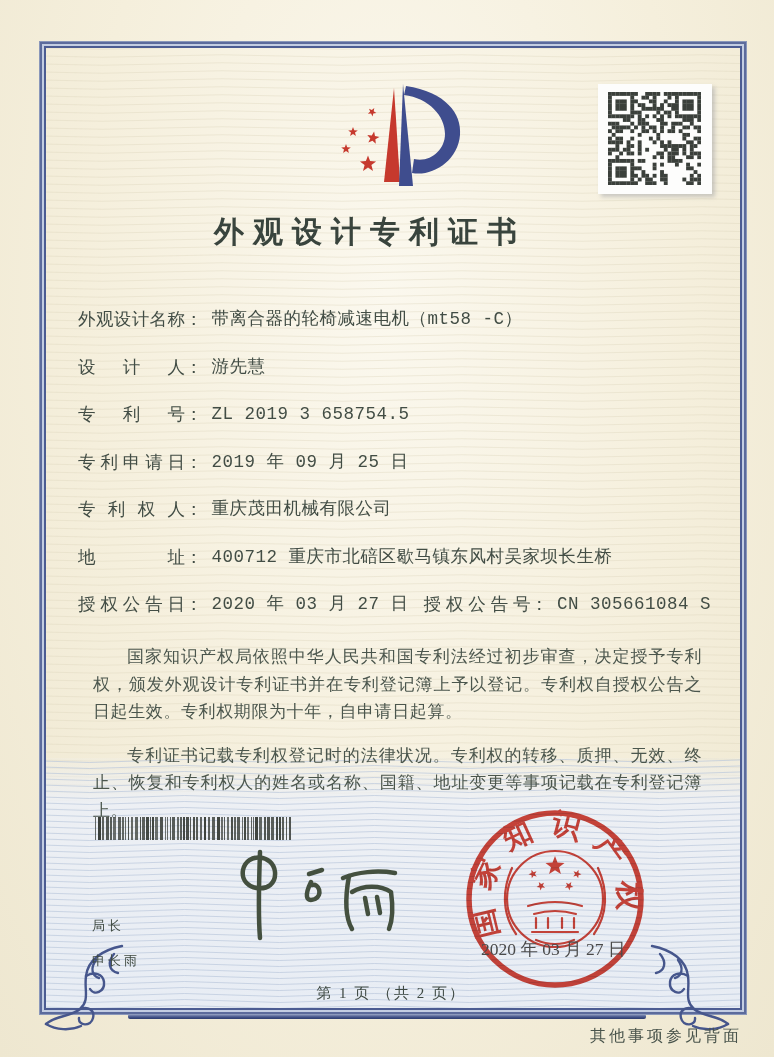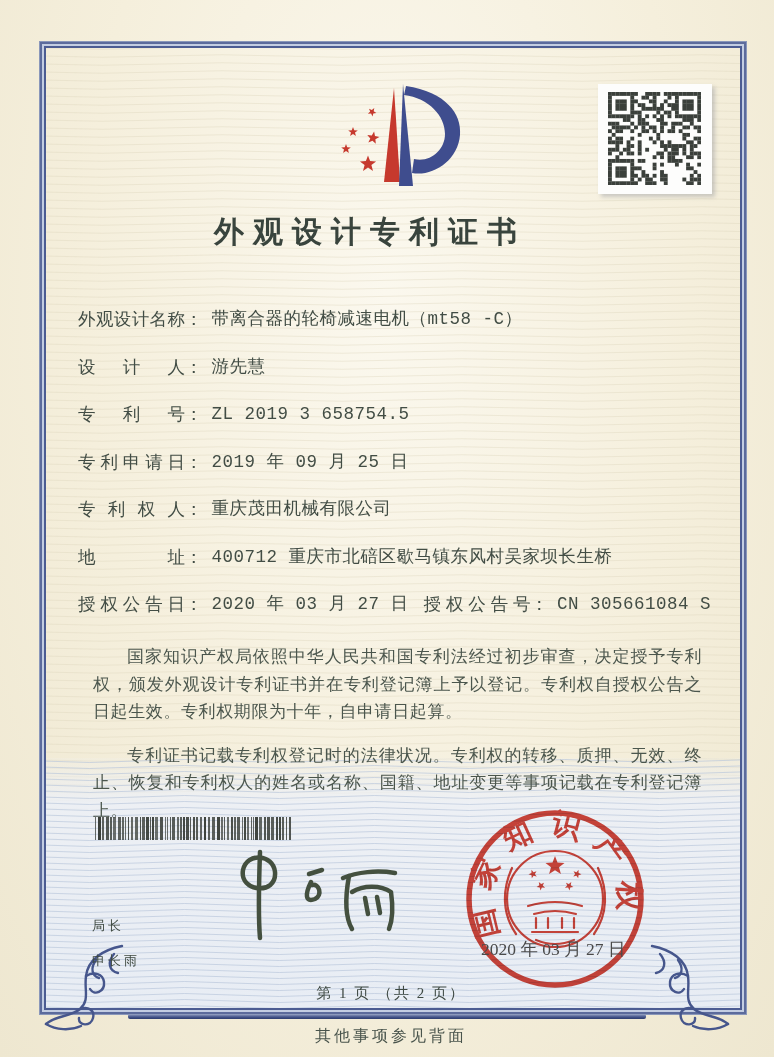--- a/index.html
+++ b/index.html
@@ -52,21 +52,21 @@
   .body-text{position:absolute;left:77px;top:627px;width:641px;font-size:17px;line-height:27.5px;
     text-align:justify;color:#4b564d;letter-spacing:.6px;}
   .body-text p{margin:16px;text-indent:2em;}
   
   .barcode{position:absolute;left:95px;top:817px;}
   .director{position:absolute;left:92px;top:864px;font-size:13px;line-height:35px;letter-spacing:3px;color:#3e4940;margin-top:44px;}
   .signature{position:absolute;left:205px;top:840px;width:210px;height:105px;}
   .seal{position:absolute;left:462px;top:806px;width:186px;height:186px;mix-blend-mode:multiply;opacity:.95;}
   .seal-date{position:absolute;left:481px;top:937px;font-size:17.5px;color:#4a4a4a;}
   .page-no{position:absolute;left:40px;width:702px;top:984px;text-align:center;font-size:15px;letter-spacing:2px;color:#3f4a44;}
-  .back-note{position:absolute;left:40px;width:702px;top:1026px;text-align:center;font-size:16px;letter-spacing:3px;color:#49544c;}
+  .back-note{position:absolute;left:40px;width:702px;top:1026px;text-align:right;font-size:16px;letter-spacing:3px;color:#49544c;}
 </style>
 </head>
 <body>
 
 <div class="page">
 
   <svg id="waves-top" class="waves" width="699" height="966">
       <path d="M0,4.0 q60,2.5 120,0 t120,0 t120,0 t120,0 t120,0 t120,0 M0,12.0 q60,2.5 120,0 t120,0 t120,0 t120,0 t120,0 t120,0 M0,20.0 q60,2.5 120,0 t120,0 t120,0 t120,0 t120,0 t120,0 M0,28.0 q60,2.5 120,0 t120,0 t120,0 t120,0 t120,0 t120,0 M0,36.0 q60,2.5 120,0 t120,0 t120,0 t120,0 t120,0 t120,0 M0,44.0 q60,2.5 120,0 t120,0 t120,0 t120,0 t120,0 t120,0 M0,52.0 q60,2.5 120,0 t120,0 t120,0 t120,0 t120,0 t120,0 M0,60.0 q60,2.5 120,0 t120,0 t120,0 t120,0 t120,0 t120,0 M0,68.0 q60,2.5 120,0 t120,0 t120,0 t120,0 t120,0 t120,0 M0,76.0 q60,2.5 120,0 t120,0 t120,0 t120,0 t120,0 t120,0 M0,84.0 q60,2.5 120,0 t120,0 t120,0 t120,0 t120,0 t120,0 M0,92.0 q60,2.5 120,0 t120,0 t120,0 t120,0 t120,0 t120,0 M0,100.0 q60,2.5 120,0 t120,0 t120,0 t120,0 t120,0 t120,0 M0,108.0 q60,2.5 120,0 t120,0 t120,0 t120,0 t120,0 t120,0 M0,116.0 q60,2.5 120,0 t120,0 t120,0 t120,0 t120,0 t120,0 M0,124.0 q60,2.5 120,0 t120,0 t120,0 t120,0 t120,0 t120,0 M0,132.0 q60,2.5 120,0 t120,0 t120,0 t120,0 t120,0 t120,0 M0,140.0 q60,2.5 120,0 t120,0 t120,0 t120,0 t120,0 t120,0 M0,148.0 q60,2.5 120,0 t120,0 t120,0 t120,0 t120,0 t120,0 M0,156.0 q60,2.5 120,0 t120,0 t120,0 t120,0 t120,0 t120,0 M0,164.0 q60,2.5 120,0 t120,0 t120,0 t120,0 t120,0 t120,0 M0,172.0 q60,2.5 120,0 t120,0 t120,0 t120,0 t120,0 t120,0 M0,180.0 q60,2.5 120,0 t120,0 t120,0 t120,0 t120,0 t120,0 M0,188.0 q60,2.5 120,0 t120,0 t120,0 t120,0 t120,0 t120,0 M0,196.0 q60,2.5 120,0 t120,0 t120,0 t120,0 t120,0 t120,0 M0,204.0 q60,2.5 120,0 t120,0 t120,0 t120,0 t120,0 t120,0 M0,212.0 q60,2.5 120,0 t120,0 t120,0 t120,0 t120,0 t120,0 M0,220.0 q60,2.5 120,0 t120,0 t120,0 t120,0 t120,0 t120,0 M0,228.0 q60,2.5 120,0 t120,0 t120,0 t120,0 t120,0 t120,0 M0,236.0 q60,2.5 120,0 t120,0 t120,0 t120,0 t120,0 t120,0 M0,244.0 q60,2.5 120,0 t120,0 t120,0 t120,0 t120,0 t120,0 M0,252.0 q60,2.5 120,0 t120,0 t120,0 t120,0 t120,0 t120,0 M0,260.0 q60,2.5 120,0 t120,0 t120,0 t120,0 t120,0 t120,0 M0,268.0 q60,2.5 120,0 t120,0 t120,0 t120,0 t120,0 t120,0 M0,276.0 q60,2.5 120,0 t120,0 t120,0 t120,0 t120,0 t120,0 M0,284.0 q60,2.5 120,0 t120,0 t120,0 t120,0 t120,0 t120,0 M0,292.0 q60,2.5 120,0 t120,0 t120,0 t120,0 t120,0 t120,0 M0,300.0 q60,2.5 120,0 t120,0 t120,0 t120,0 t120,0 t120,0 M0,308.0 q60,2.5 120,0 t120,0 t120,0 t120,0 t120,0 t120,0 M0,316.0 q60,2.5 120,0 t120,0 t120,0 t120,0 t120,0 t120,0 M0,324.0 q60,2.5 120,0 t120,0 t120,0 t120,0 t120,0 t120,0 M0,332.0 q60,2.5 120,0 t120,0 t120,0 t120,0 t120,0 t120,0 M0,340.0 q60,2.5 120,0 t120,0 t120,0 t120,0 t120,0 t120,0 M0,348.0 q60,2.5 120,0 t120,0 t120,0 t120,0 t120,0 t120,0 M0,356.0 q60,2.5 120,0 t120,0 t120,0 t120,0 t120,0 t120,0 M0,364.0 q60,2.5 120,0 t120,0 t120,0 t120,0 t120,0 t120,0 M0,372.0 q60,2.5 120,0 t120,0 t120,0 t120,0 t120,0 t120,0 M0,380.0 q60,2.5 120,0 t120,0 t120,0 t120,0 t120,0 t120,0 M0,388.0 q60,2.5 120,0 t120,0 t120,0 t120,0 t120,0 t120,0 M0,396.0 q60,2.5 120,0 t120,0 t120,0 t120,0 t120,0 t120,0 M0,404.0 q60,2.5 120,0 t120,0 t120,0 t120,0 t120,0 t120,0 M0,412.0 q60,2.5 120,0 t120,0 t120,0 t120,0 t120,0 t120,0 M0,420.0 q60,2.5 120,0 t120,0 t120,0 t120,0 t120,0 t120,0 M0,428.0 q60,2.5 120,0 t120,0 t120,0 t120,0 t120,0 t120,0 M0,436.0 q60,2.5 120,0 t120,0 t120,0 t120,0 t120,0 t120,0 M0,444.0 q60,2.5 120,0 t120,0 t120,0 t120,0 t120,0 t120,0 M0,452.0 q60,2.5 120,0 t120,0 t120,0 t120,0 t120,0 t120,0 M0,460.0 q60,2.5 120,0 t120,0 t120,0 t120,0 t120,0 t120,0 M0,468.0 q60,2.5 120,0 t120,0 t120,0 t120,0 t120,0 t120,0 M0,476.0 q60,2.5 120,0 t120,0 t120,0 t120,0 t120,0 t120,0 M0,484.0 q60,2.5 120,0 t120,0 t120,0 t120,0 t120,0 t120,0 M0,492.0 q60,2.5 120,0 t120,0 t120,0 t120,0 t120,0 t120,0 M0,500.0 q60,2.5 120,0 t120,0 t120,0 t120,0 t120,0 t120,0 M0,508.0 q60,2.5 120,0 t120,0 t120,0 t120,0 t120,0 t120,0 M0,516.0 q60,2.5 120,0 t120,0 t120,0 t120,0 t120,0 t120,0 M0,524.0 q60,2.5 120,0 t120,0 t120,0 t120,0 t120,0 t120,0 M0,532.0 q60,2.5 120,0 t120,0 t120,0 t120,0 t120,0 t120,0 M0,540.0 q60,2.5 120,0 t120,0 t120,0 t120,0 t120,0 t120,0 M0,548.0 q60,2.5 120,0 t120,0 t120,0 t120,0 t120,0 t120,0 M0,556.0 q60,2.5 120,0 t120,0 t120,0 t120,0 t120,0 t120,0 M0,564.0 q60,2.5 120,0 t120,0 t120,0 t120,0 t120,0 t120,0 M0,572.0 q60,2.5 120,0 t120,0 t120,0 t120,0 t120,0 t120,0 M0,580.0 q60,2.5 120,0 t120,0 t120,0 t120,0 t120,0 t120,0 M0,588.0 q60,2.5 120,0 t120,0 t120,0 t120,0 t120,0 t120,0 M0,596.0 q60,2.5 120,0 t120,0 t120,0 t120,0 t120,0 t120,0 M0,604.0 q60,2.5 120,0 t120,0 t120,0 t120,0 t120,0 t120,0 M0,612.0 q60,2.5 120,0 t120,0 t120,0 t120,0 t120,0 t120,0 M0,620.0 q60,2.5 120,0 t120,0 t120,0 t120,0 t120,0 t120,0 M0,628.0 q60,2.5 120,0 t120,0 t120,0 t120,0 t120,0 t120,0 M0,636.0 q60,2.5 120,0 t120,0 t120,0 t120,0 t120,0 t120,0 M0,644.0 q60,2.5 120,0 t120,0 t120,0 t120,0 t120,0 t120,0 M0,652.0 q60,2.5 120,0 t120,0 t120,0 t120,0 t120,0 t120,0 M0,660.0 q60,2.5 120,0 t120,0 t120,0 t120,0 t120,0 t120,0 M0,668.0 q60,2.5 120,0 t120,0 t120,0 t120,0 t120,0 t120,0 M0,676.0 q60,2.5 120,0 t120,0 t120,0 t120,0 t120,0 t120,0 M0,684.0 q60,2.5 120,0 t120,0 t120,0 t120,0 t120,0 t120,0 M0,692.0 q60,2.5 120,0 t120,0 t120,0 t120,0 t120,0 t120,0 M0,700.0 q60,2.5 120,0 t120,0 t120,0 t120,0 t120,0 t120,0 M0,708.0 q60,2.5 120,0 t120,0 t120,0 t120,0 t120,0 t120,0 M0,716.0 q60,2.5 120,0 t120,0 t120,0 t120,0 t120,0 t120,0 M0,724.0 q60,2.5 120,0 t120,0 t120,0 t120,0 t120,0 t120,0 M0,732.0 q60,2.5 120,0 t120,0 t120,0 t120,0 t120,0 t120,0 M0,740.0 q60,2.5 120,0 t120,0 t120,0 t120,0 t120,0 t120,0 M0,748.0 q60,2.5 120,0 t120,0 t120,0 t120,0 t120,0 t120,0 M0,756.0 q60,2.5 120,0 t120,0 t120,0 t120,0 t120,0 t120,0 M0,764.0 q60,2.5 120,0 t120,0 t120,0 t120,0 t120,0 t120,0 M0,772.0 q60,2.5 120,0 t120,0 t120,0 t120,0 t120,0 t120,0 M0,780.0 q60,2.5 120,0 t120,0 t120,0 t120,0 t120,0 t120,0 M0,788.0 q60,2.5 120,0 t120,0 t120,0 t120,0 t120,0 t120,0 M0,796.0 q60,2.5 120,0 t120,0 t120,0 t120,0 t120,0 t120,0 M0,804.0 q60,2.5 120,0 t120,0 t120,0 t120,0 t120,0 t120,0 M0,812.0 q60,2.5 120,0 t120,0 t120,0 t120,0 t120,0 t120,0 M0,820.0 q60,2.5 120,0 t120,0 t120,0 t120,0 t120,0 t120,0 M0,828.0 q60,2.5 120,0 t120,0 t120,0 t120,0 t120,0 t120,0 M0,836.0 q60,2.5 120,0 t120,0 t120,0 t120,0 t120,0 t120,0 M0,844.0 q60,2.5 120,0 t120,0 t120,0 t120,0 t120,0 t120,0 M0,852.0 q60,2.5 120,0 t120,0 t120,0 t120,0 t120,0 t120,0 M0,860.0 q60,2.5 120,0 t120,0 t120,0 t120,0 t120,0 t120,0 M0,868.0 q60,2.5 120,0 t120,0 t120,0 t120,0 t120,0 t120,0 M0,876.0 q60,2.5 120,0 t120,0 t120,0 t120,0 t120,0 t120,0 M0,884.0 q60,2.5 120,0 t120,0 t120,0 t120,0 t120,0 t120,0 M0,892.0 q60,2.5 120,0 t120,0 t120,0 t120,0 t120,0 t120,0 M0,900.0 q60,2.5 120,0 t120,0 t120,0 t120,0 t120,0 t120,0 M0,908.0 q60,2.5 120,0 t120,0 t120,0 t120,0 t120,0 t120,0 M0,916.0 q60,2.5 120,0 t120,0 t120,0 t120,0 t120,0 t120,0 M0,924.0 q60,2.5 120,0 t120,0 t120,0 t120,0 t120,0 t120,0 M0,932.0 q60,2.5 120,0 t120,0 t120,0 t120,0 t120,0 t120,0 M0,940.0 q60,2.5 120,0 t120,0 t120,0 t120,0 t120,0 t120,0 M0,948.0 q60,2.5 120,0 t120,0 t120,0 t120,0 t120,0 t120,0 M0,956.0 q60,2.5 120,0 t120,0 t120,0 t120,0 t120,0 t120,0 M0,964.0 q60,2.5 120,0 t120,0 t120,0 t120,0 t120,0 t120,0 " fill="none" stroke="#dcd5bb" stroke-width="1" opacity="0.4"></path>
     </svg>
 

